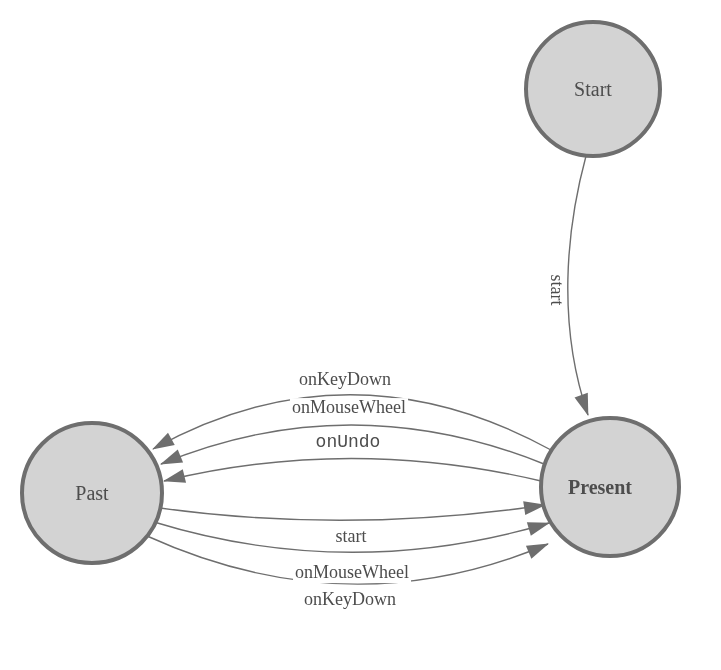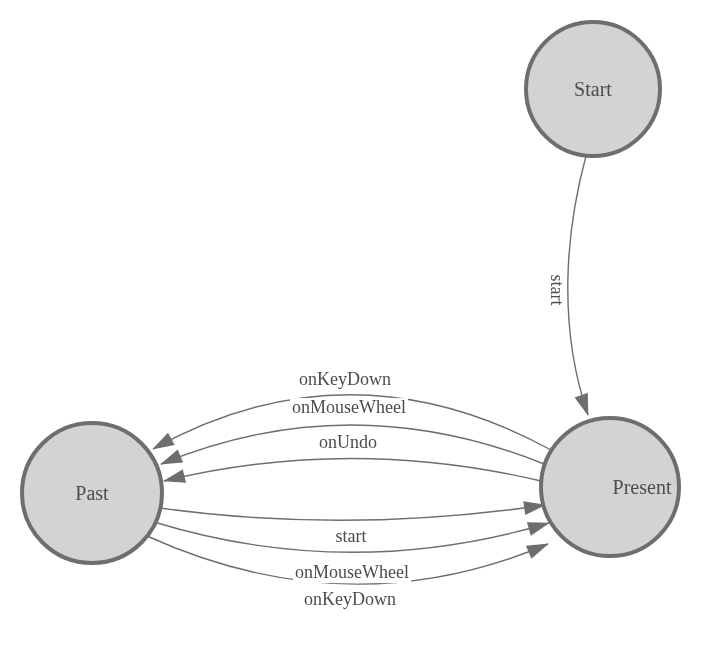--- a/index.html
+++ b/index.html
@@ -72,24 +72,24 @@
     <path class="edge-path" d="M 160,508 Q 348,534 545,505" marker-end="url(#arrow)"></path>
     <path class="edge-path" d="M 154,522 Q 350,582 549,523" marker-end="url(#arrow)"></path>
     <path class="edge-path" d="M 147,536 Q 350,628 548,544" marker-end="url(#arrow)"></path>
 
     <circle class="node-circle" cx="593" cy="89" r="67"></circle>
     <circle class="node-circle" cx="610" cy="487" r="69"></circle>
     <circle class="node-circle" cx="92" cy="493" r="70"></circle>
   </svg>
 
   <div class="lbl node-lbl" style="left:593px;top:89px;">Start</div>
-  <div class="lbl node-lbl" style="left:642px;top:487px;">Present</div>
+  <div class="lbl node-lbl" style="left:600px;top:487px;font-weight:bold;">Present</div>
   <div class="lbl node-lbl" style="left:92px;top:493px;font-family:Liberation Serif, serif;">Past</div>
 
   <div class="lbl edge-lbl rot90" style="left:556px;top:290px;font-size:18px;">start</div>
   <div class="lbl edge-lbl" style="left:345px;top:380px;">onKeyDown</div>
   <div class="lbl edge-lbl" style="left:349px;top:408px;">onMouseWheel</div>
-  <div class="lbl edge-lbl" style="left:348px;top:443px;">onUndo</div>
+  <div class="lbl edge-lbl" style="left:348px;top:443px;font-family:Liberation Mono, monospace;">onUndo</div>
   <div class="lbl edge-lbl" style="left:351px;top:537px;">start</div>
   <div class="lbl edge-lbl" style="left:352px;top:573px;">onMouseWheel</div>
   <div class="lbl edge-lbl" style="left:350px;top:600px;">onKeyDown</div>
 
 </div>
 
 </body></html>

